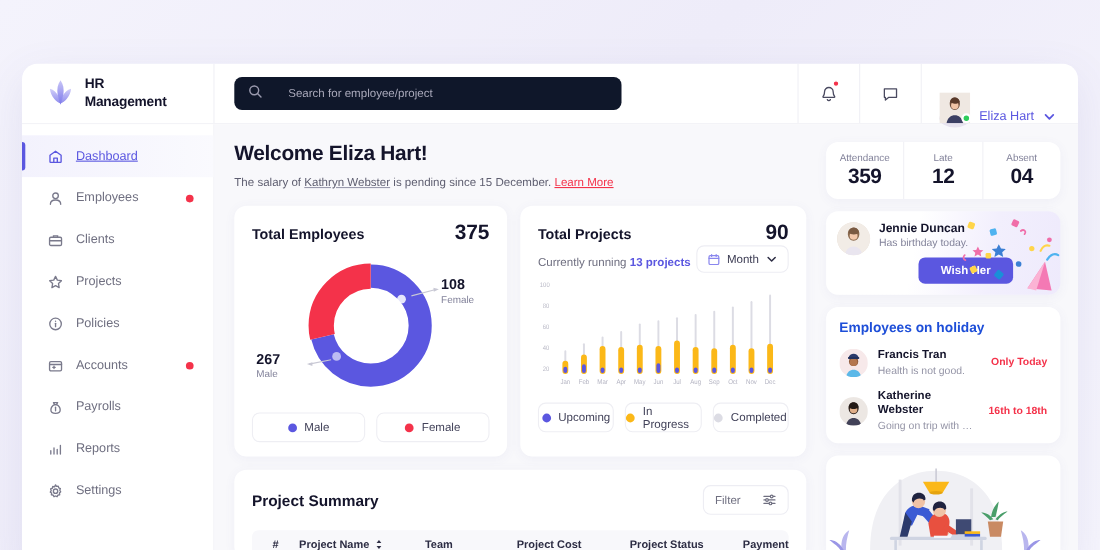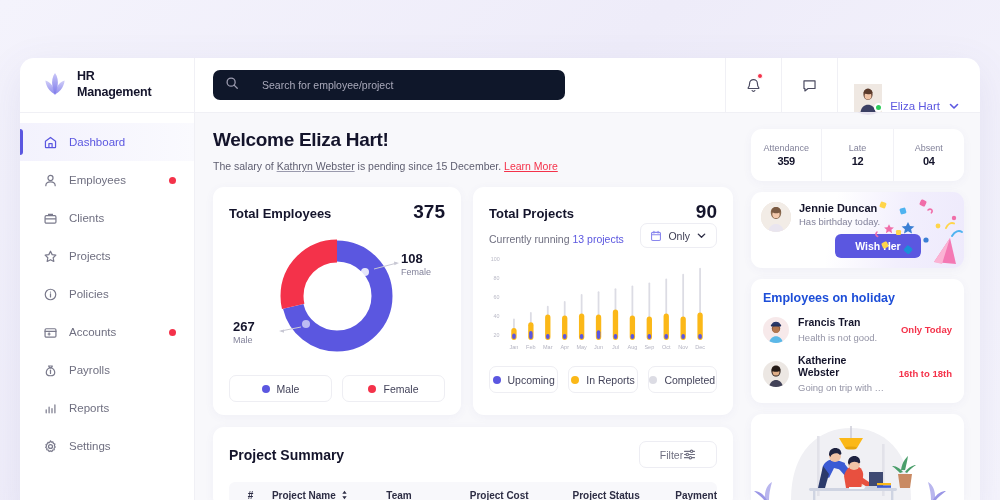--- a/index.html
+++ b/index.html
@@ -39,54 +39,54 @@
   .online-dot { position: absolute; right: -1px; bottom: 0; width: 9px; height: 9px; border-radius: 50%; background: #2ecc5a; border: 2px solid #fff; }
   .user-name { font-size: 11.5px; color: #5b57e0; font-weight: 500; }
   
   .body-row { flex: 1; display: flex; min-height: 0; }
   .sidebar { width: 175px; flex: 0 0 175px; border-right: 1px solid #f0f0f5; padding-top: 10px; background: #fff; }
   .nav-item { height: 38px; display: flex; align-items: center; gap: 11px; padding-left: 22px; position: relative; cursor: pointer; }
   .nav-item .nav-ico { width: 16px; height: 16px; flex: 0 0 16px; display: flex; align-items: center; justify-content: center; }
   .nav-label { font-size: 11.5px; color: #6f6f80; }
   .nav-item.active { background: linear-gradient(90deg, #f3f2fd 0%, #fafafe 100%); }
   .nav-item.active::before { content: ""; position: absolute; left: 0; top: 6px; bottom: 6px; width: 3px; background: #5b57e0; border-radius: 0 3px 3px 0; }
-  .nav-item.active .nav-label { color: #5b57e0; font-weight: 500; }
+  .nav-item.active .nav-label { color: #5b57e0; font-weight: 500; text-decoration: underline; }
   .nav-dot { position: absolute; right: 18px; width: 7px; height: 7px; border-radius: 50%; background: #f4324a; }
   .main { flex: 1; background: #f8f8fb; display: flex; min-width: 0; }
   .col-left { flex: 1; padding: 16px 14px 0 18px; min-width: 0; }
   .col-right { width: 233px; flex: 0 0 233px; padding: 16px 16px 0 4px; }
   .welcome-h { font-size: 19px; font-weight: bold; color: #14142b; letter-spacing: -.3px; }
   .welcome-sub { font-size: 10.5px; color: #5e5e70; margin-top: 9px; }
   .welcome-sub u { text-decoration-color: #9a9aad; }
   .link-red { color: #f4324a; font-weight: 500; }
   .cards-row { display: flex; gap: 12px; margin-top: 15px; }
   .card { background: #fff; border-radius: 11px; box-shadow: 0 2px 10px rgba(100, 95, 160, .055); }
   .card-emp { width: 248px; flex: 0 0 248px; padding: 14px 16px 13px; }
   .card-proj { flex: 1; padding: 14px 16px 13px; min-width: 0; }
   .card-head { display: flex; align-items: baseline; justify-content: space-between; }
   .card-title { font-size: 13px; font-weight: bold; color: #14142b; }
   .card-num { font-size: 19px; font-weight: bold; color: #14142b; }
   .legend-row { display: flex; gap: 10px; margin-top: 10px; }
   .chip { flex: 1; height: 27px; border: 1px solid #eeeef3; border-radius: 7px; display: flex; align-items: center; justify-content: center; gap: 7px; font-size: 10.5px; color: #43435a; }
   .chip .dotc { width: 8px; height: 8px; border-radius: 50%; flex: 0 0 8px; }
   .proj-sub { font-size: 10.5px; color: #6f6f80; margin-top: 7px; }
-  .proj-sub b { color: #5b57e0; font-weight: 400; }
+  .proj-sub b { color: #5b57e0; font-weight: 700; }
   .month-sel { border: 1px solid #ededf3; border-radius: 7px; height: 25px; display: flex; align-items: center; gap: 6px; padding: 0 9px; font-size: 10.5px; color: #3d3d54; }
   .summary-card { background: #fff; border-radius: 11px; box-shadow: 0 2px 10px rgba(100, 95, 160, .055); margin-top: 12px; padding: 14px 16px 0; }
   .sum-head { display: flex; align-items: center; justify-content: space-between; }
   .sum-title { font-size: 14px; font-weight: bold; color: #14142b; }
-  .filter-btn { border: 1px solid #ededf3; border-radius: 7px; height: 27px; width: 78px; display: flex; align-items: center; justify-content: center; padding: 0 10px; font-size: 10.5px; color: #6f6f80; }
+  .filter-btn { border: 1px solid #ededf3; border-radius: 7px; height: 27px; width: 78px; display: flex; align-items: center; justify-content: space-between; padding: 0 10px; font-size: 10.5px; color: #6f6f80; }
   .thead { display: flex; background: #f8f8fb; border-radius: 6px; margin-top: 14px; height: 26px; align-items: center; font-size: 10px; font-weight: bold; color: #2d2d44; }
   .th { padding-left: 4px; }
   
   .stat-card { background: #fff; border-radius: 11px; box-shadow: 0 2px 10px rgba(100, 95, 160, .055); display: flex; height: 52px; }
   .stat { flex: 1; display: flex; flex-direction: column; align-items: center; justify-content: center; gap: 2px; }
   .stat + .stat { border-left: 1px solid #f1f1f6; }
   .stat-l { font-size: 9px; color: #82829a; }
-  .stat-v { font-size: 11px; font-weight: bold; color: #14142b; letter-spacing: -.4px; }
+  .stat-v { font-size: 19px; font-weight: bold; color: #14142b; letter-spacing: -.4px; }
   .bday-card { margin-top: 11px; height: 76px; border-radius: 11px; background: linear-gradient(100deg, #ffffff 0%, #ffffff 38%, #f2effd 70%, #eeeafc 100%); box-shadow: 0 2px 10px rgba(100, 95, 160, .055); display: flex; overflow: hidden; position: relative; }
   .bday-left { padding: 10px 0 0 10px; display: flex; gap: 8px; }
   .bday-av { width: 30px; height: 30px; border-radius: 50%; overflow: hidden; flex: 0 0 30px; background: #e9dfd6; }
   .bday-name { font-size: 11px; font-weight: bold; color: #14142b; }
   .bday-sub { font-size: 9.5px; color: #82829a; margin-top: 2px; }
   .wish-btn { margin-top: 7px; background: #5b57e0; color: #fff; font-size: 10.5px; font-weight: bold; border: 0; border-radius: 6px; height: 24px; width: 86px; cursor: pointer; font-family: inherit; margin-left: 36px; }
   .holiday-card { margin-top: 11px; border-radius: 11px; background: #fff; box-shadow: 0 2px 10px rgba(100, 95, 160, .055); padding: 12px 12px 10px; }
   .holiday-title { font-size: 12.5px; font-weight: bold; color: #1d4ed8; }
   .hol-item { display: flex; align-items: center; gap: 9px; margin-top: 11px; }
   .hol-av { width: 26px; height: 26px; border-radius: 50%; overflow: hidden; flex: 0 0 26px; }
@@ -324,21 +324,21 @@
 
             <div style="display:flex;align-items:center;justify-content:space-between;">
               <div class="proj-sub">
                 <span>Currently running </span><b>13 projects</b>
               </div>
               <div class="month-sel">
                 <svg viewBox="0 0 14 14" width="12" height="12" fill="none" stroke="#8a87ee" stroke-width="1.3">
                   <rect x="1.8" y="2.8" width="10.4" height="9.4" rx="1.4"></rect>
                     <path d="M1.8 5.6h10.4M4.6 1.6v2M9.4 1.6v2" stroke-linecap="round"></path>
                 </svg>
-                <span>Only</span>
+                <span>Month</span>
                 <svg viewBox="0 0 12 12" width="11" height="11" fill="none" stroke="#2d2d44" stroke-width="1.5">
                   <path d="M2.5 4.5 6 8l3.5-3.5" stroke-linecap="round" stroke-linejoin="round"></path>
                 </svg>
               </div>
             </div>
 
             <div style="height:104px;margin-top:4px;">
               <svg viewBox="0 0 256 104" width="100%" height="104" preserveAspectRatio="none">
 
                 <g font-size="6" fill="#b9b9c6" font-family="Liberation Sans, sans-serif">
@@ -416,21 +416,21 @@
               </svg>
             </div>
 
             <div class="legend-row">
               <div class="chip">
                 <span class="dotc" style="background:#5b57e0"></span>
                 <span>Upcoming</span>
               </div>
               <div class="chip">
                 <span class="dotc" style="background:#fbb818"></span>
-                <span>In Reports</span>
+                <span>In Progress</span>
               </div>
               <div class="chip">
                 <span class="dotc" style="background:#dcdce4"></span>
                 <span>Completed</span>
               </div>
             </div>
           </div>
         </div>
 
         <div class="summary-card">

